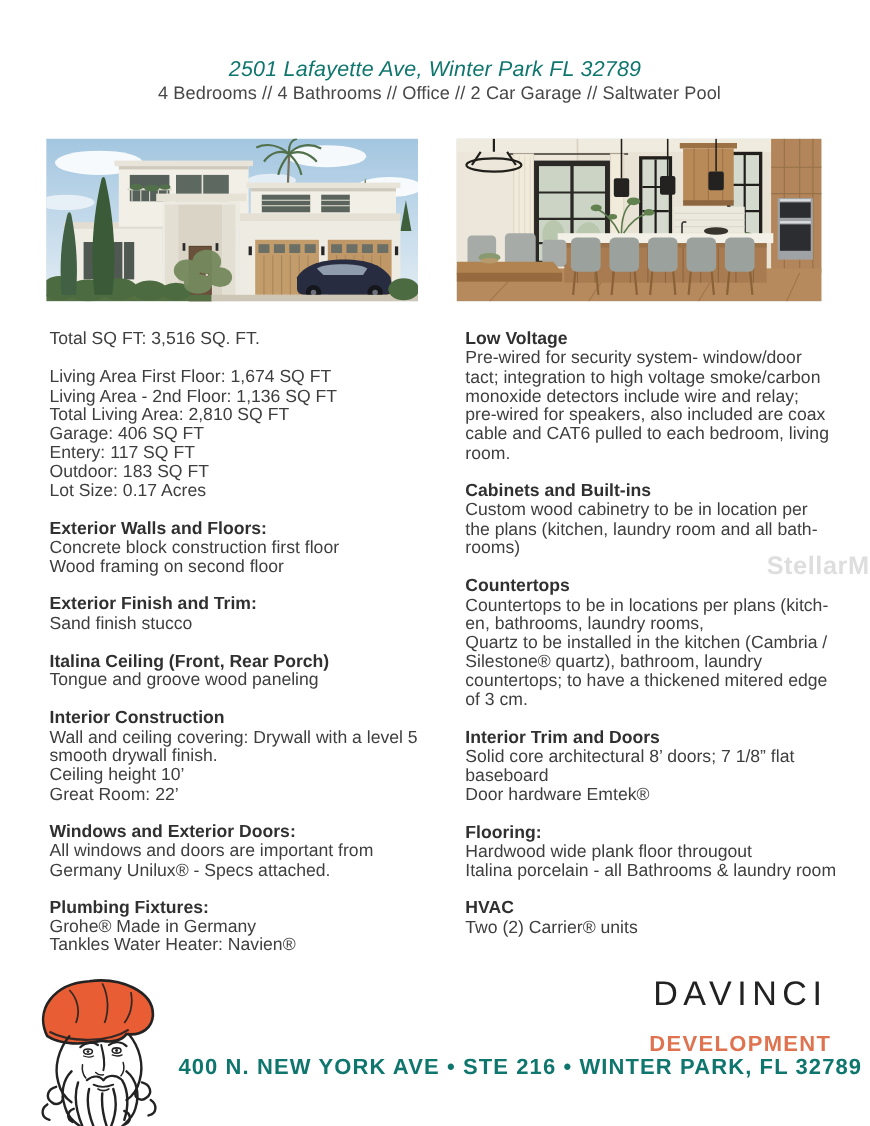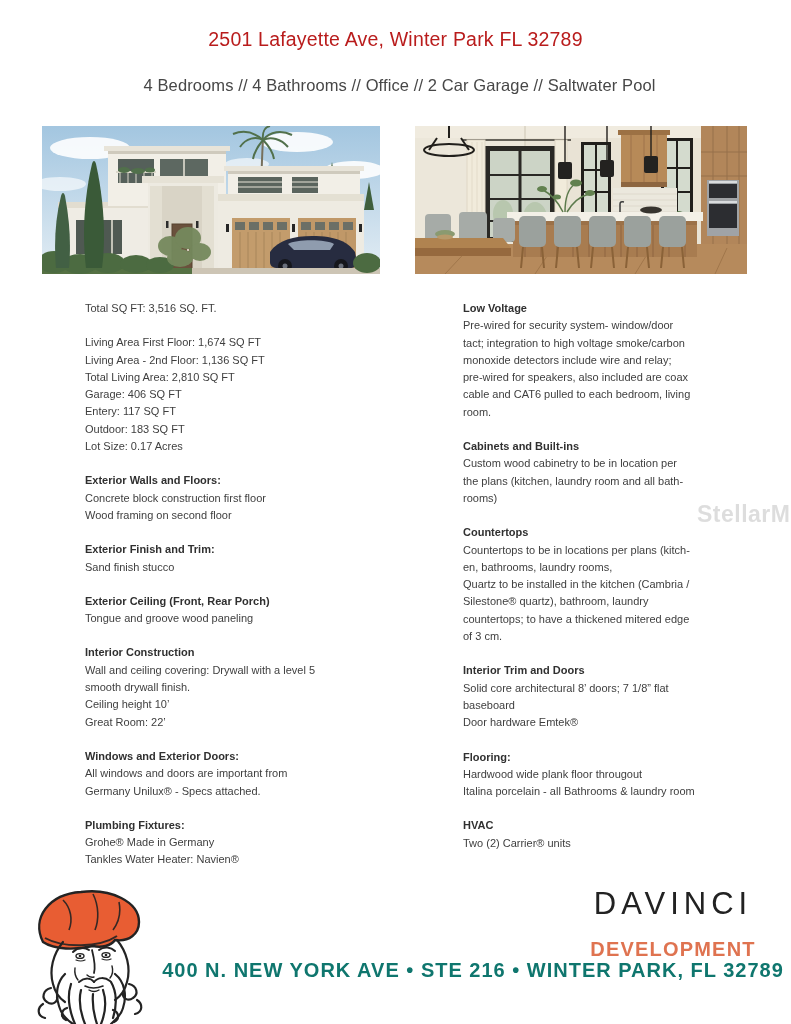--- a/index.html
+++ b/index.html
@@ -2,34 +2,34 @@
 <html><head>
 <meta charset="utf-8">
 <style>
   html,body{margin:0;padding:0;background:#ffffff;}
   .page{
     position:relative;width:791px;height:1024px;margin:0 auto;background:#ffffff;
     overflow:hidden;font-family:"Liberation Sans",sans-serif;color:#3e3e3e;
   }
   
   .header-title{
-    position:absolute;top:28px;left:0;width:100%;text-align:center;
-    font-size:19.5px;color:#b91c1c;letter-spacing:.2px;
+    position:absolute;top:52px;left:0;width:100%;text-align:center;
+    font-size:19.5px;color:#0f766e;letter-spacing:.2px;font-style:italic;
   }
   .header-sub{
     position:absolute;top:76px;left:4px;width:100%;text-align:center;
     font-size:16.5px;color:#474747;letter-spacing:.1px;
   }
   
   .photo{position:absolute;top:126px;height:148px;overflow:hidden;background:#dfe6e8;}
   .photo-left{left:42px;width:338px;}
   .photo-right{left:415px;width:332px;}
   .photo svg{display:block;width:100%;height:100%;}
   
-  .col{position:absolute;top:300px;font-size:11px;line-height:17.3px;color:#3e3e3e;margin-left:40px;}
+  .col{position:absolute;top:300px;font-size:16px;line-height:17.3px;color:#3e3e3e;}
   .col-left{left:45px;width:352px;}
   .col-right{left:423px;width:355px;}
   .section{margin:0 0 17px 0;}
   .sec-heading{font-weight:700;color:#303030;white-space:nowrap;}
   .sec-line{white-space:nowrap;}
   
   .watermark{
     position:absolute;left:697px;top:501px;font-size:23px;font-weight:700;
     color:#bdbdbd;opacity:.5;letter-spacing:.5px;white-space:nowrap;
   }
@@ -384,21 +384,21 @@
       <div class="section">
         <div class="sec-heading">Exterior Walls and Floors:</div>
         <div class="sec-line">Concrete block construction first floor</div>
         <div class="sec-line">Wood framing on second floor</div>
       </div>
       <div class="section">
         <div class="sec-heading">Exterior Finish and Trim:</div>
         <div class="sec-line">Sand finish stucco</div>
       </div>
       <div class="section">
-        <div class="sec-heading">Exterior Ceiling (Front, Rear Porch)</div>
+        <div class="sec-heading">Italina Ceiling (Front, Rear Porch)</div>
         <div class="sec-line">Tongue and groove wood paneling</div>
       </div>
       <div class="section">
         <div class="sec-heading">Interior Construction</div>
         <div class="sec-line">Wall and ceiling covering: Drywall with a level 5</div>
         <div class="sec-line">smooth drywall finish.</div>
         <div class="sec-line">Ceiling height 10’</div>
         <div class="sec-line">Great Room: 22’</div>
       </div>
       <div class="section">

